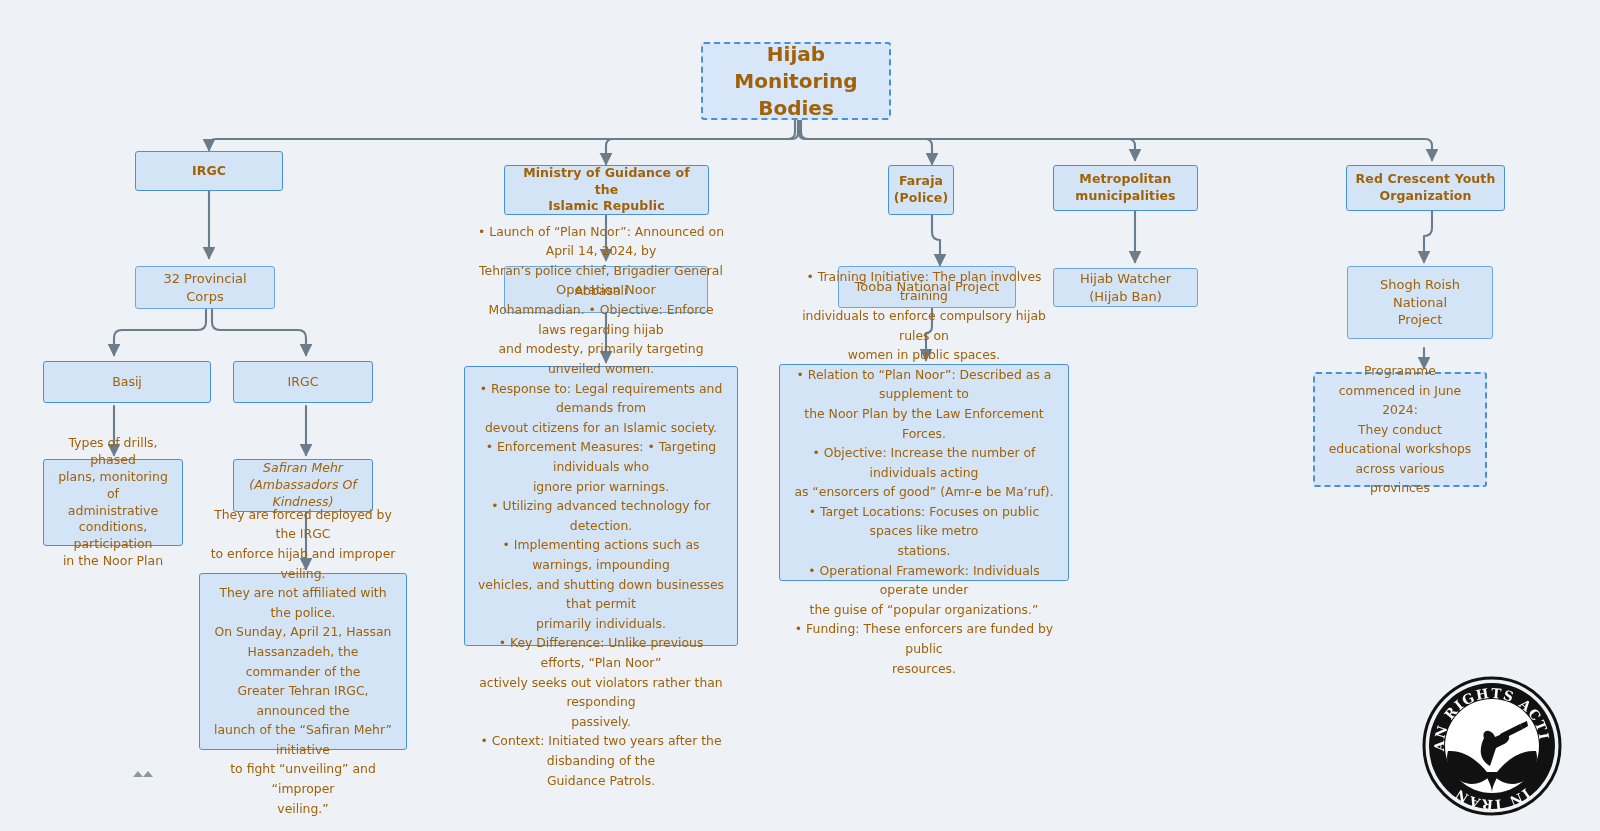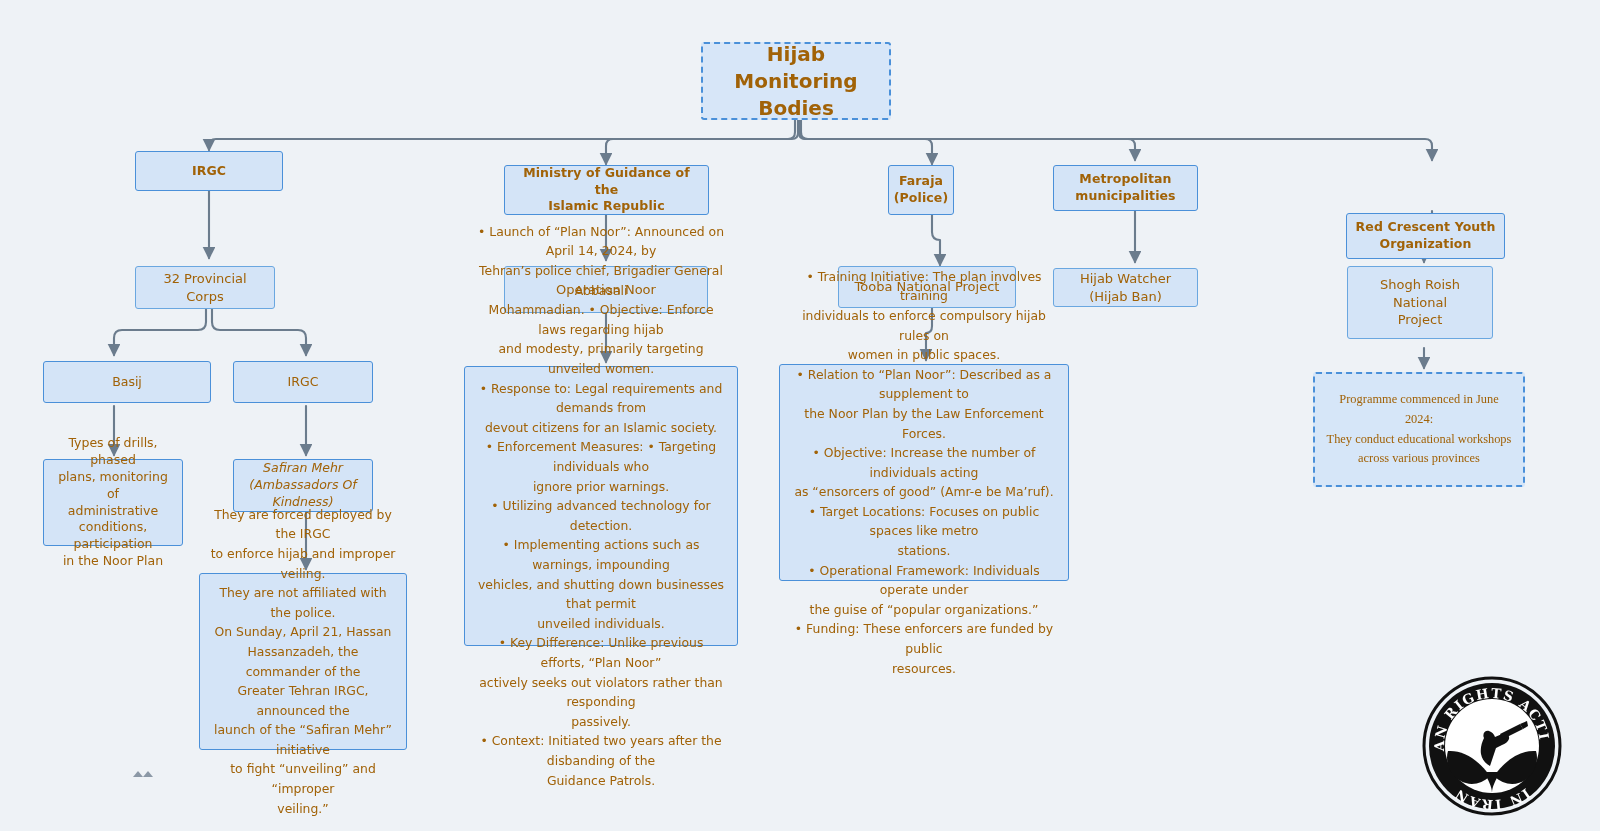--- a/index.html
+++ b/index.html
@@ -131,21 +131,21 @@
     </div>
   </div>
 
   <div class="node lvl2" style="left:1053px; top:165px; width:145px; height:46px;">
     <div>
       <div>Metropolitan</div>
       <div>municipalities</div>
     </div>
   </div>
 
-  <div class="node lvl2" style="left:1346px; top:165px; width:159px; height:46px;margin-top:48px;">
+  <div class="node lvl2" style="left:1346px; top:165px; width:159px; height:46px;">
     <div>
       <div>Red Crescent Youth</div>
       <div>Organization</div>
     </div>
   </div>
 
   <div class="node lvl3 thin" style="left:135px; top:266px; width:140px; height:43px;">
     <span>32 Provincial Corps</span>
   </div>
 
@@ -214,21 +214,21 @@
       <div>Tehran’s police chief, Brigadier General Abbasali</div>
       <div>Mohammadian.  • Objective: Enforce laws regarding hijab</div>
       <div>and modesty, primarily targeting unveiled women.</div>
       <div>• Response to: Legal requirements and demands from</div>
       <div>devout citizens for an Islamic society.</div>
       <div>• Enforcement Measures:  • Targeting individuals who</div>
       <div>ignore prior warnings.</div>
       <div>• Utilizing advanced technology for detection.</div>
       <div>• Implementing actions such as warnings, impounding</div>
       <div>vehicles, and shutting down businesses that permit</div>
-      <div>unveiled individuals.</div>
+      <div>primarily individuals.</div>
       <div>• Key Difference: Unlike previous efforts, “Plan Noor”</div>
       <div>actively seeks out violators rather than responding</div>
       <div>passively.</div>
       <div>• Context: Initiated two years after the disbanding of the</div>
       <div>Guidance Patrols.</div>
     </div>
   </div>
 
   <div class="node textblock" style="left:779px; top:364px; width:290px; height:217px;">
     <div class="tb-inner">
@@ -241,21 +241,21 @@
       <div>as “ensorcers of good” (Amr-e be Ma’ruf).</div>
       <div>• Target Locations: Focuses on public spaces like metro</div>
       <div>stations.</div>
       <div>• Operational Framework: Individuals operate under</div>
       <div>the guise of “popular organizations.”</div>
       <div>• Funding: These enforcers are funded by public</div>
       <div>resources.</div>
     </div>
   </div>
 
-  <div class="node textblock dashed" style="left:1313px; top:372px; width:212px; height:115px;font-family:Liberation Serif, serif;">
+  <div class="node textblock dashed" style="left:1313px; top:372px; width:174px; height:115px;">
     <div class="tb-inner">
       <div>Programme commenced in June 2024:</div>
       <div>They conduct educational workshops</div>
       <div>across various provinces</div>
     </div>
   </div>
 
   <svg id="logo" viewBox="0 0 140 140">
     <defs>
       <path id="arcTop" d="M 22,70 A 48,48 0 0 1 118,70"></path>

